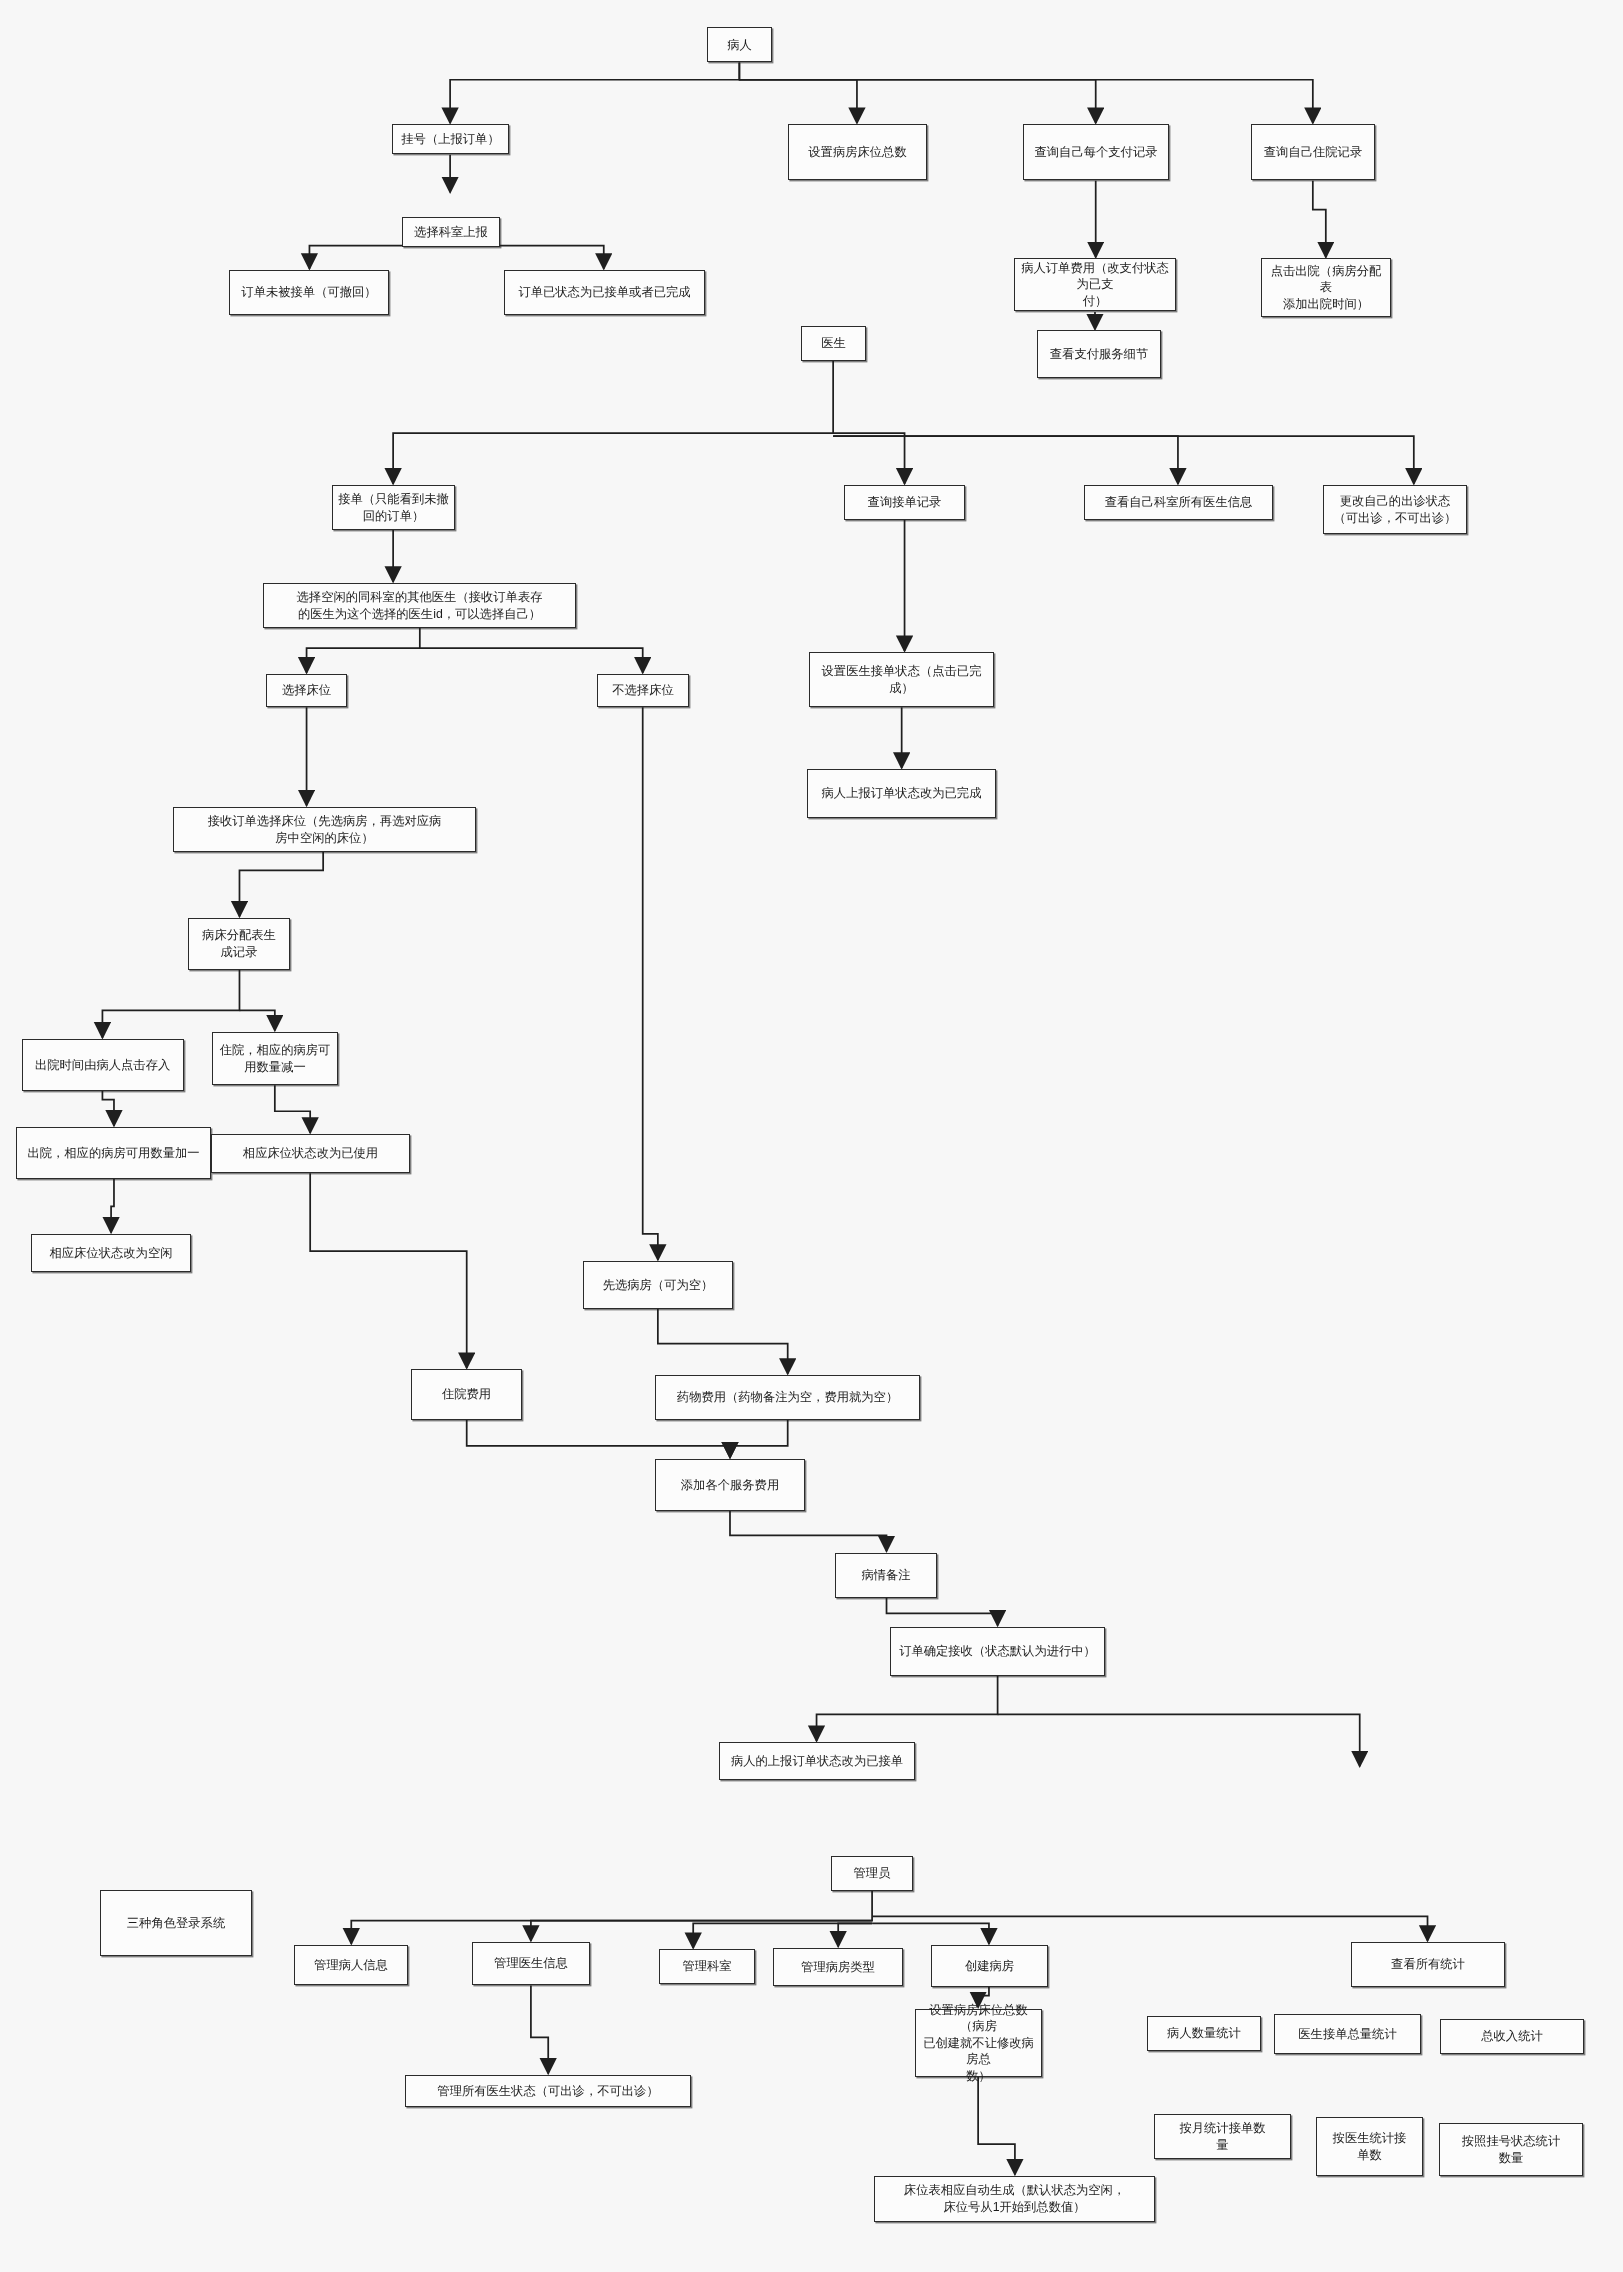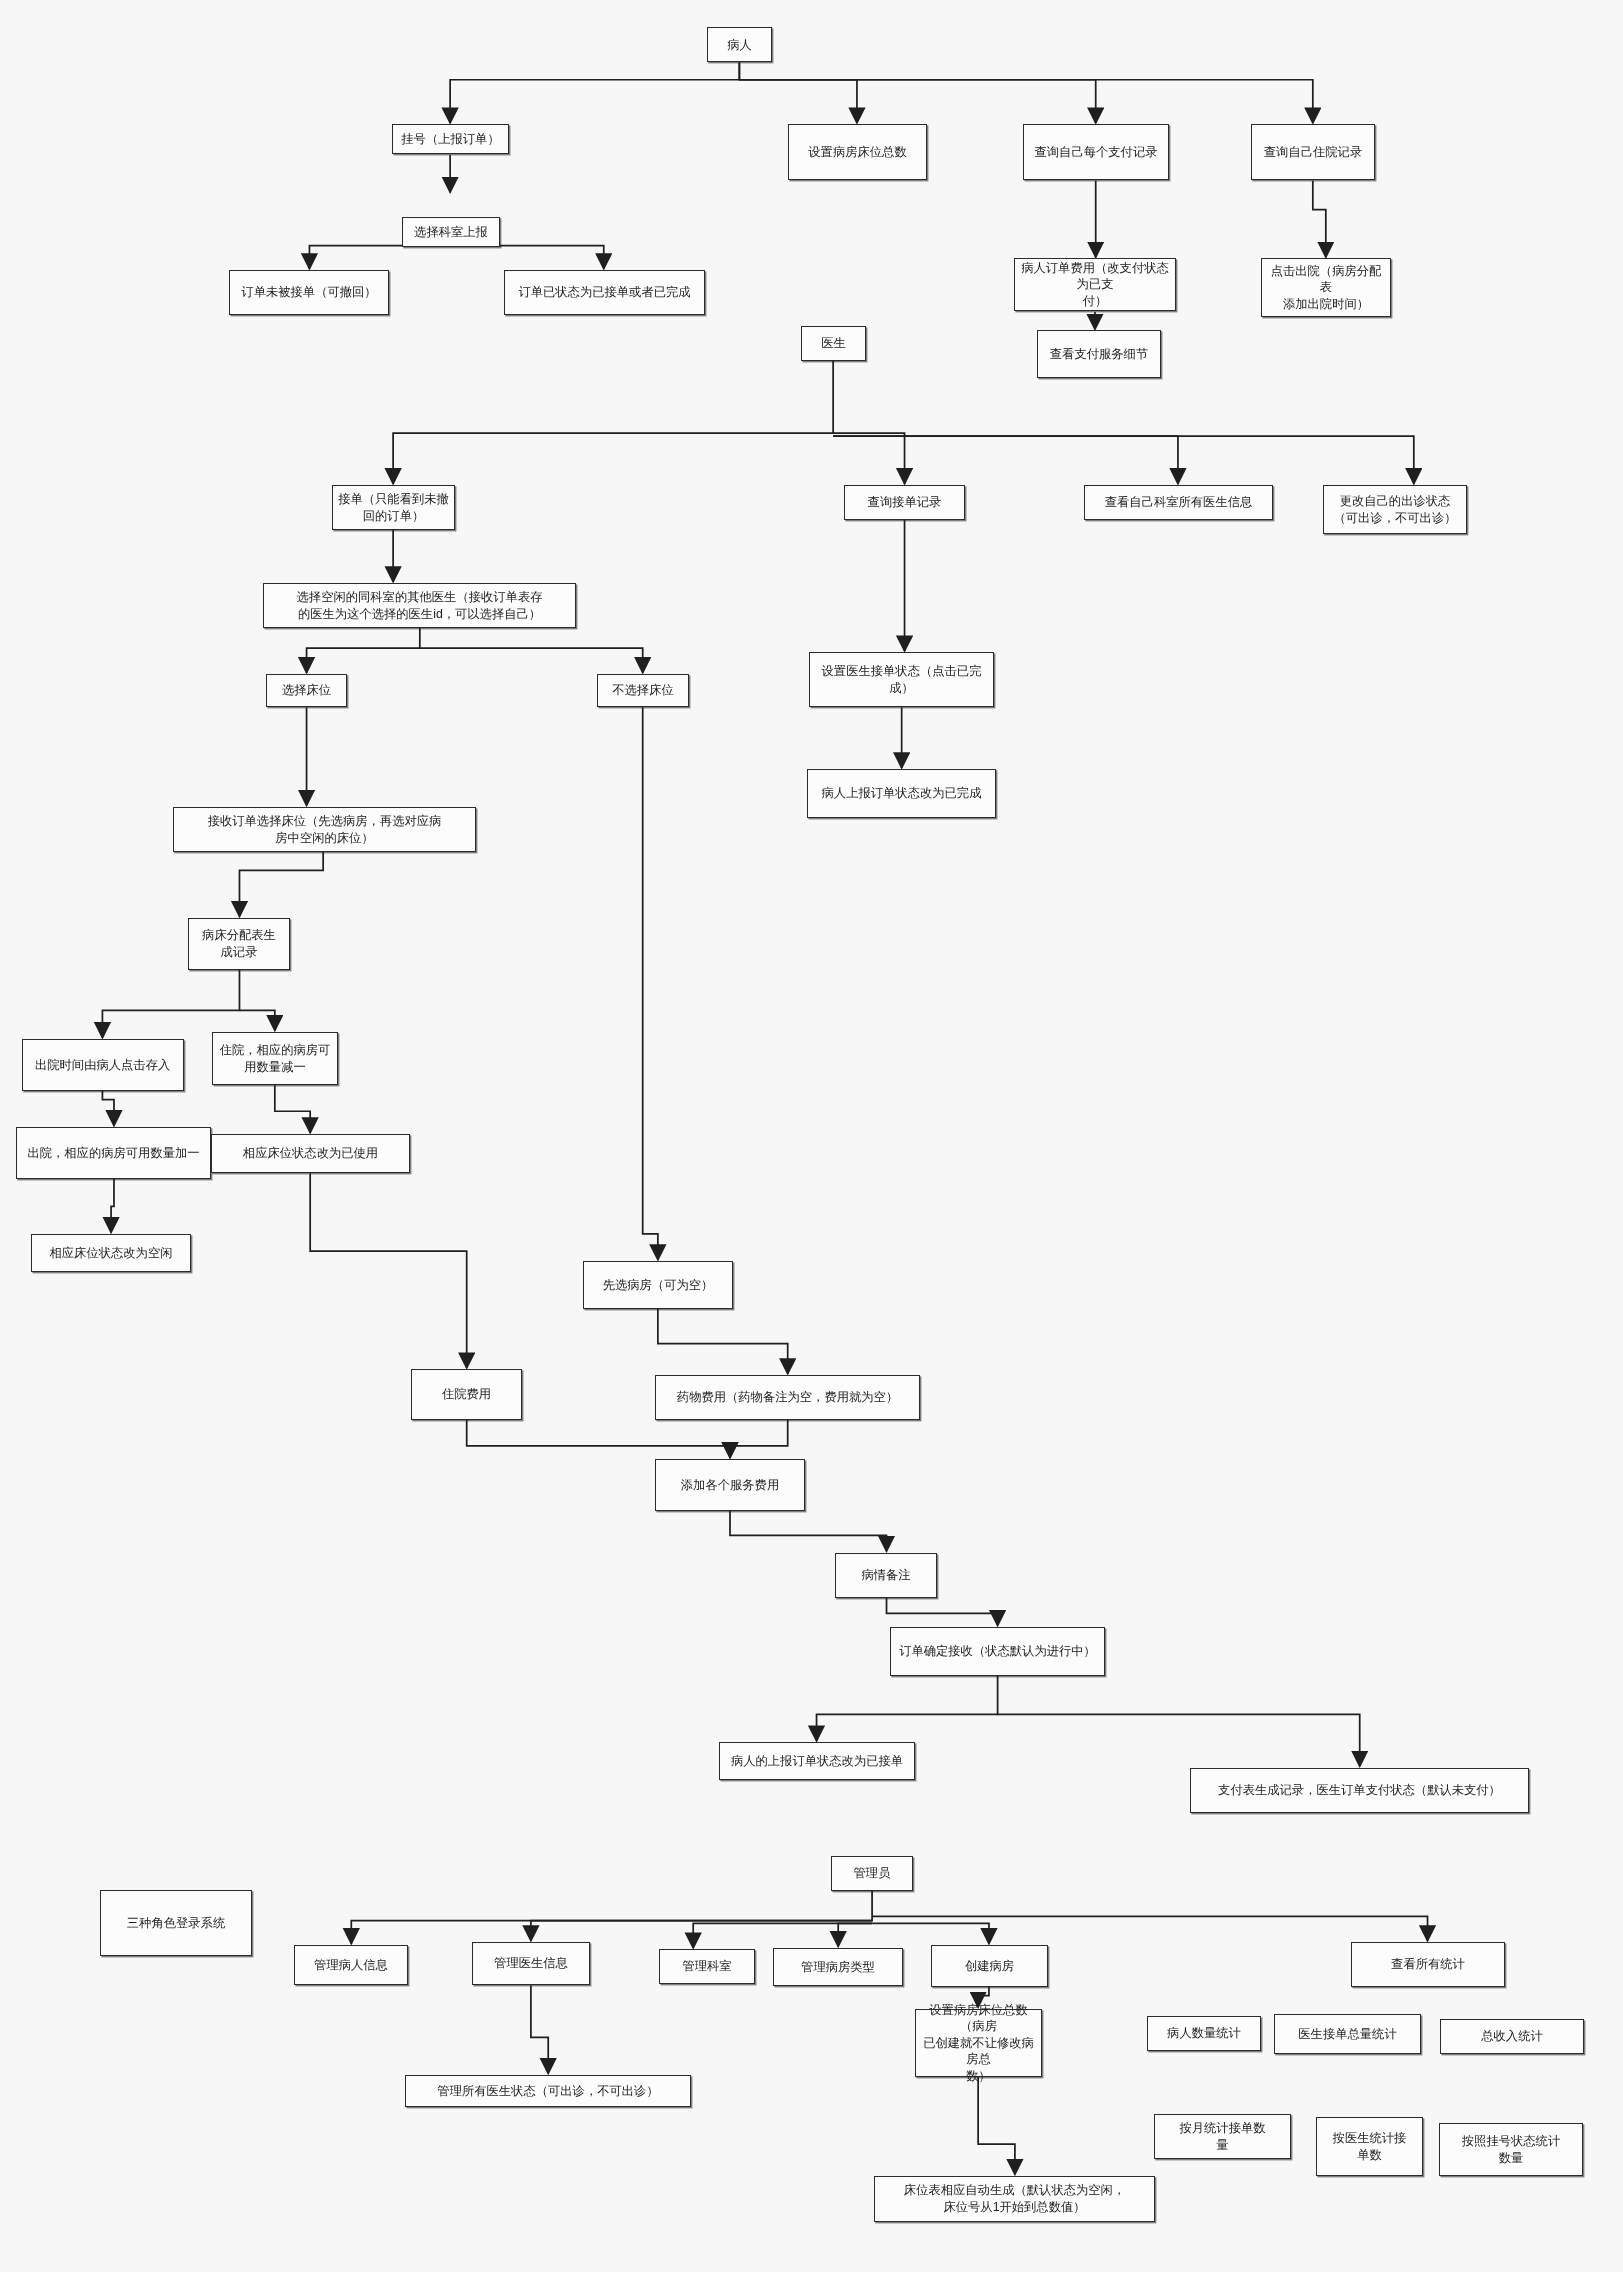--- a/index.html
+++ b/index.html
@@ -153,21 +153,20 @@
     <div class="node" style="left: 16px; top: 1127px; width: 195px; height: 52px;"><span>出院，相应的病房可用数量加一</span></div>
     <div class="node" style="left: 211px; top: 1134px; width: 199px; height: 39px;"><span>相应床位状态改为已使用</span></div>
     <div class="node" style="left: 31px; top: 1234px; width: 160px; height: 38px;"><span>相应床位状态改为空闲</span></div>
     <div class="node" style="left: 583px; top: 1261px; width: 150px; height: 48px;"><span>先选病房（可为空）</span></div>
     <div class="node" style="left: 411px; top: 1369px; width: 111px; height: 51px;"><span>住院费用</span></div>
     <div class="node" style="left: 655px; top: 1375px; width: 265px; height: 45px;"><span>药物费用（药物备注为空，费用就为空）</span></div>
     <div class="node" style="left: 655px; top: 1459px; width: 150px; height: 52px;"><span>添加各个服务费用</span></div>
     <div class="node" style="left: 835px; top: 1553px; width: 102px; height: 45px;"><span>病情备注</span></div>
     <div class="node" style="left: 890px; top: 1627px; width: 215px; height: 49px;"><span>订单确定接收（状态默认为进行中）</span></div>
     <div class="node" style="left: 719px; top: 1742px; width: 196px; height: 38px;"><span>病人的上报订单状态改为已接单</span></div>
-    <div class="node" style="left: 1190px; top: 1768px; width: 339px; height: 45px;"><span>支付表生成记录，医生订单支付状态（默认未支付）</span></div>
     <div class="node" style="left: 100px; top: 1890px; width: 152px; height: 66px;"><span>三种角色登录系统</span></div>
     <div class="node" style="left: 831px; top: 1856px; width: 82px; height: 35px;"><span>管理员</span></div>
     <div class="node" style="left: 294px; top: 1945px; width: 114px; height: 40px;"><span>管理病人信息</span></div>
     <div class="node" style="left: 472px; top: 1942px; width: 118px; height: 43px;"><span>管理医生信息</span></div>
     <div class="node" style="left: 659px; top: 1949px; width: 96px; height: 35px;"><span>管理科室</span></div>
     <div class="node" style="left: 773px; top: 1948px; width: 130px; height: 38px;"><span>管理病房类型</span></div>
     <div class="node" style="left: 931px; top: 1945px; width: 117px; height: 42px;"><span>创建病房</span></div>
     <div class="node" style="left: 1351px; top: 1942px; width: 154px; height: 45px;"><span>查看所有统计</span></div>
     <div class="node" style="left: 405px; top: 2075px; width: 286px; height: 32px;"><span>管理所有医生状态（可出诊，不可出诊）</span></div>
     <div class="node" style="left: 915px; top: 2009px; width: 127px; height: 68px;"><span>设置病房床位总数（病房

